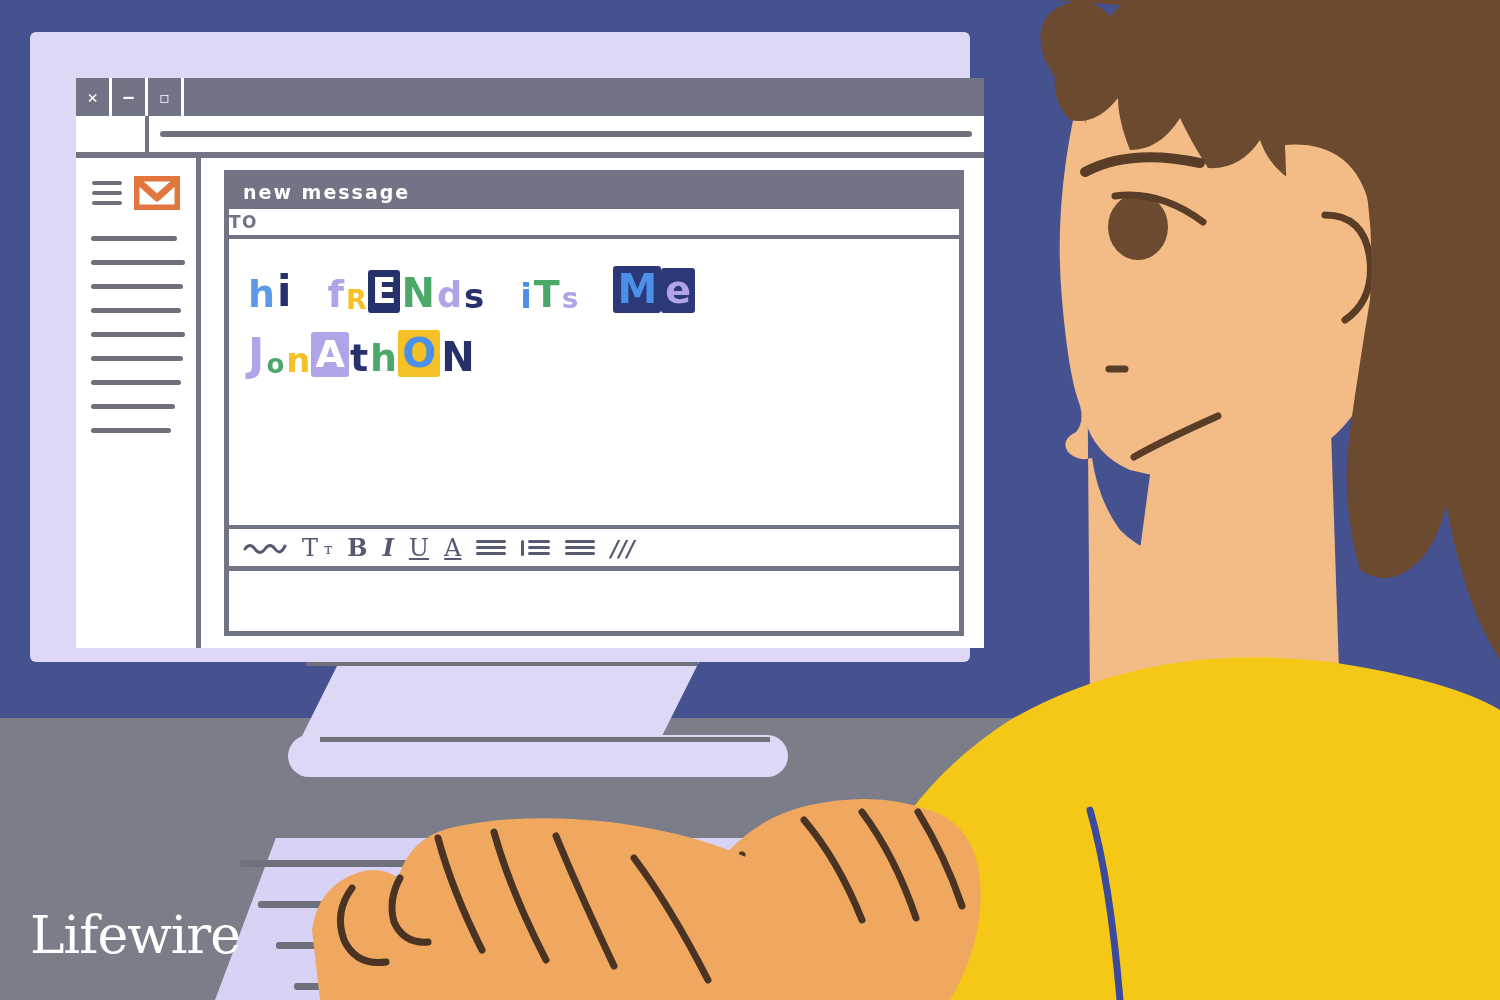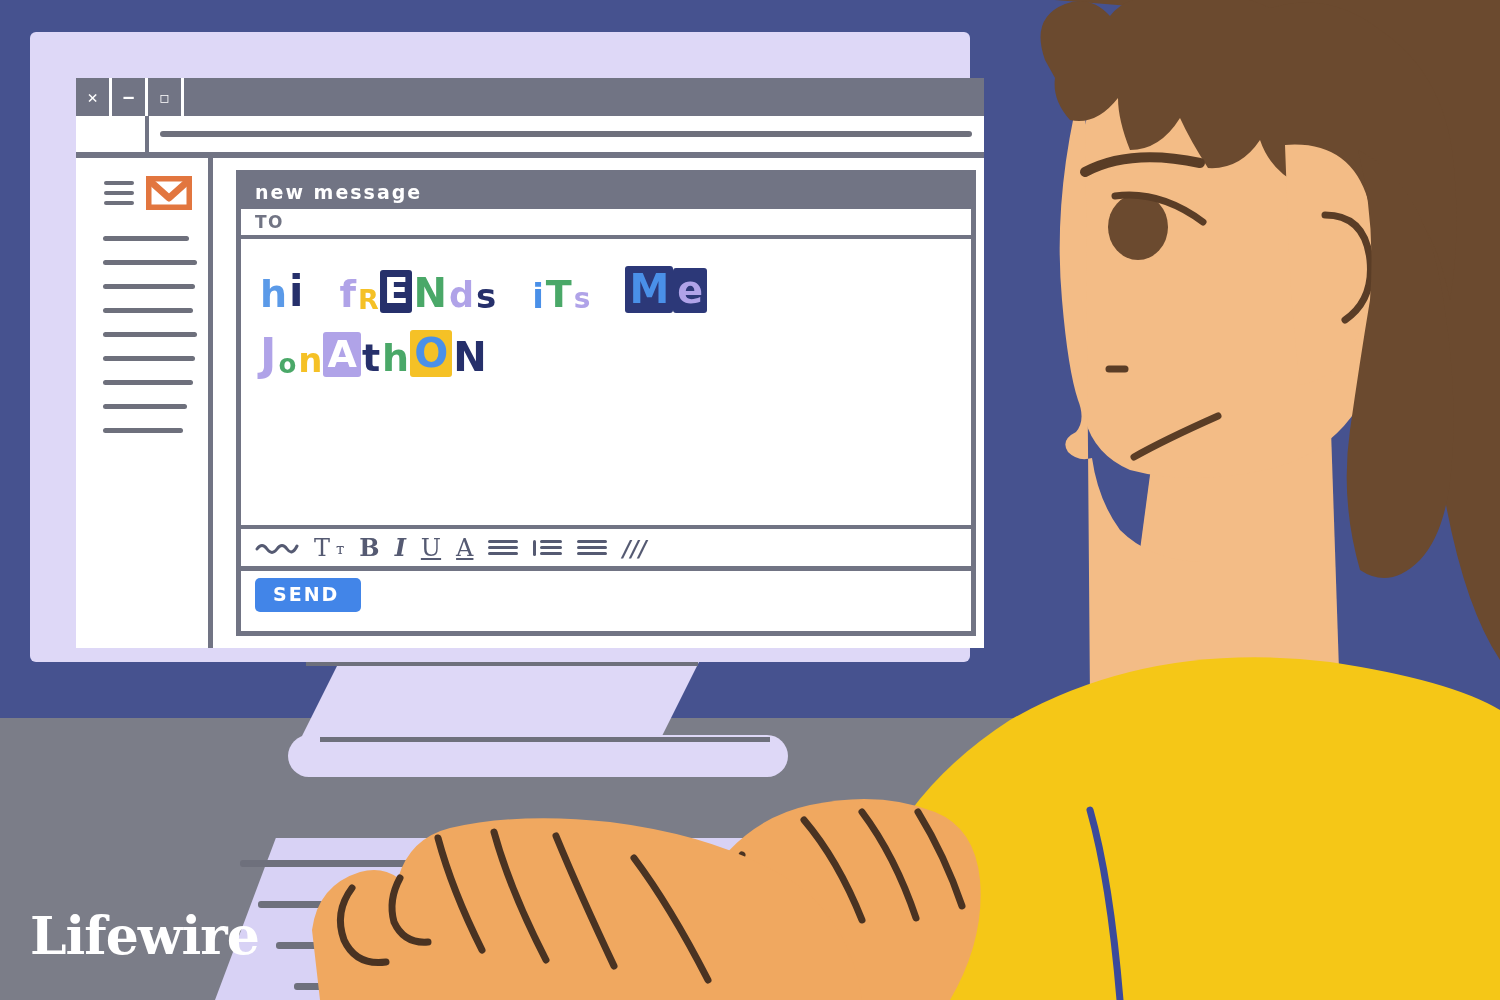--- a/index.html
+++ b/index.html
@@ -98,21 +98,21 @@
     width: 812px; height: 6px;
     background: #6e707c; border-radius: 3px;
   }
   .chrome-divider {
     position: absolute; left: 0; top: 74px;
     width: 908px; height: 6px; background: #717484;
   }
 
   
   .app-area {
-    position: absolute; left: 12px; top: 80px;
+    position: absolute; left: 0; top: 80px;
     width: 908px; height: 490px;
     background: #ffffff;
   }
 
   .sidebar {
     position: absolute; left: 0; top: 0;
     width: 125px; height: 490px;
     background: #ffffff;
     border-right: 5px solid #717484;
   }
@@ -147,21 +147,20 @@
     color: #ffffff;
     font-family: "DejaVu Sans", sans-serif;
     font-size: 19px; font-weight: 700;
     letter-spacing: 2px;
   }
   .field-row {
     height: 30px;
     background: #ffffff;
     border-bottom: 4px solid #717484;
     display: flex; align-items: center;
-    padding-left: 14px;
     color: #717484;
     font-size: 17px; font-weight: 700;
     letter-spacing: 1.5px;
   }
   .body-area {
     position: relative;
     height: 290px;
     background: #ffffff;
     padding: 26px 0 0 18px;
     border-bottom: 4px solid #717484;
@@ -224,21 +223,21 @@
   .kb-rows i {
     display: block; height: 7px; background: #6e707c;
     border-radius: 3px; margin-bottom: 34px;
   }
 
   
   .lifewire {
     position: absolute; left: 30px; top: 905px;
     color: #ffffff;
     font-family: "DejaVu Serif", serif;
-    font-weight: 700;
+    font-weight: 400;
     font-size: 52px;
     letter-spacing: -1px;
   }
 </style>
 </head>
 <body>
 
 <div id="scene">
 
   <div class="wall"></div>
@@ -368,23 +367,20 @@
               </span>
             </span>
             <span class="tb-icon">
               <i style="width:30px"></i>
                 <i style="width:30px"></i>
                 <i style="width:30px"></i>
             </span>
             <span class="tb" style="font-style:italic;font-weight:700;font-size:22px">///</span>
           </div>
 
-          <div class="sendrow">
-            <span class="send-btn">SEND</span>
-          </div>
 
         </div>
       </div>
     </div>
   </div>
 
   <div class="keyboard"></div>
   <div class="kb-rows">
     <i style="width:560px;margin-left:0px"></i>
     <i style="width:585px;margin-left:18px"></i>

